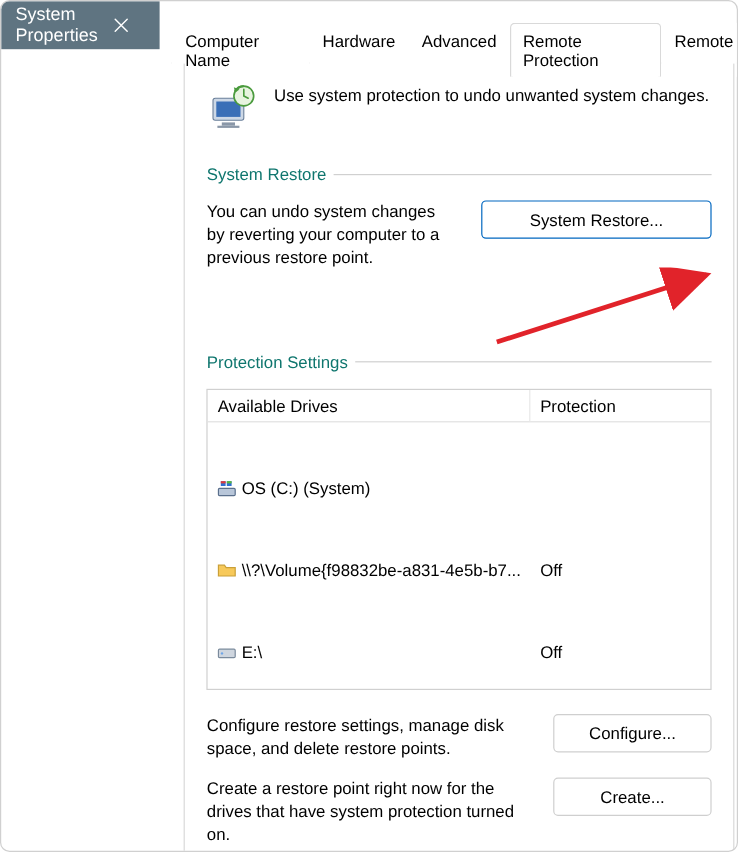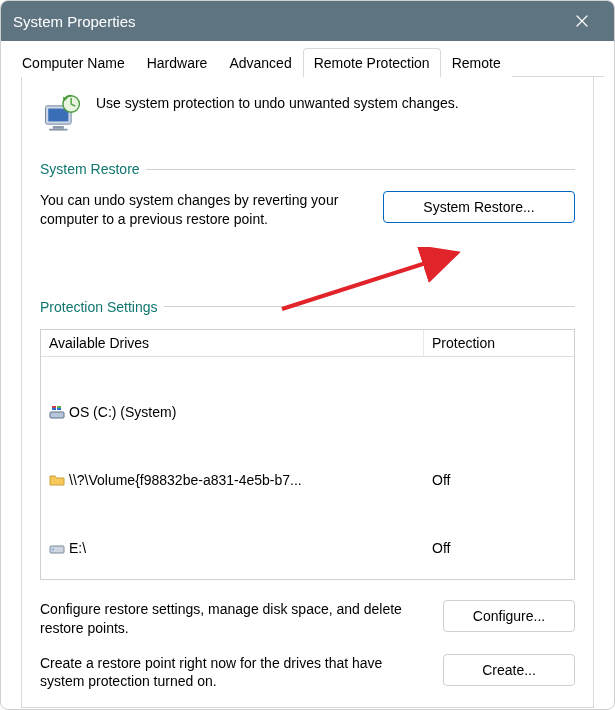--- a/index.html
+++ b/index.html
@@ -13,21 +13,21 @@
     overflow: hidden;
   }
   .window {
     width: 615px;
     height: 710px;
     background: #fff;
     border: 1px solid #d0d0d0;
     border-radius: 8px;
     overflow: hidden;
     display: flex;
-    flex-direction: column;
+    flex-direction: row;
     position: relative;
   }
   .titlebar {
     background: #5f7481;
     color: #fff;
     height: 40px;
     display: flex;
     align-items: center;
     padding: 0 12px;
   }
@@ -52,21 +52,21 @@
     border-bottom: 1px solid #d9d9d9;
   }
   .tab {
     padding: 6px 10px;
     border: 1px solid transparent;
     border-bottom: none;
     font-size: 14px;
     color: #000;
     cursor: default;
     position: relative;
-    top: 1px;
+    top: 12px;
     background: #fff;
   }
   .tab.active {
     border-color: #d9d9d9;
     border-radius: 4px 4px 0 0;
     background: #fff;
   }
   .content {
     flex: 1;
     border: 1px solid #d9d9d9;

